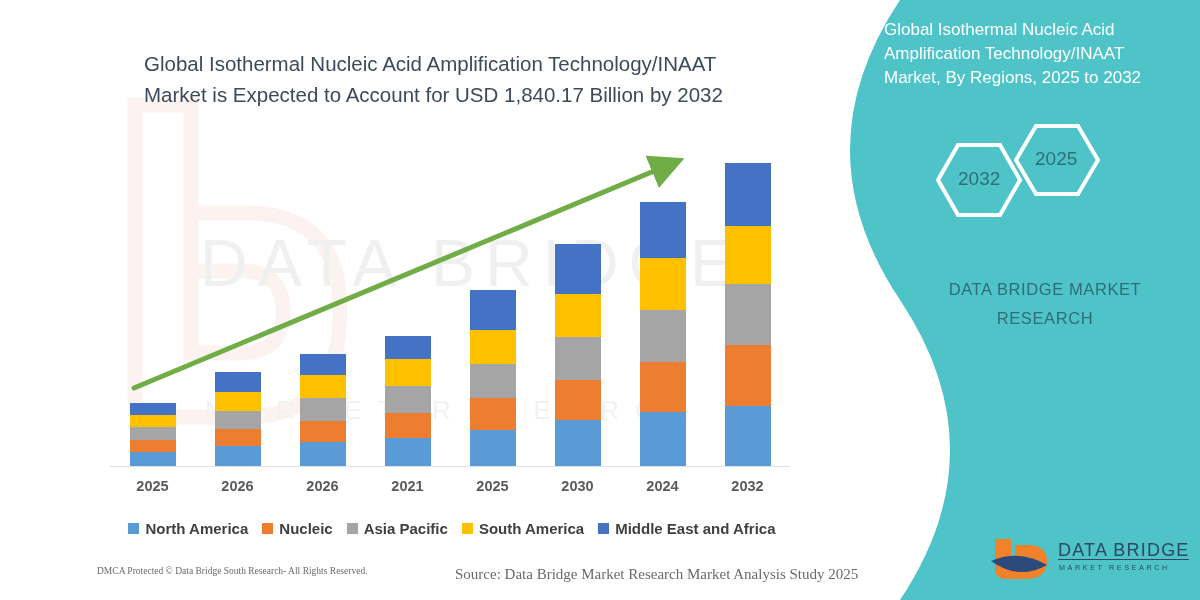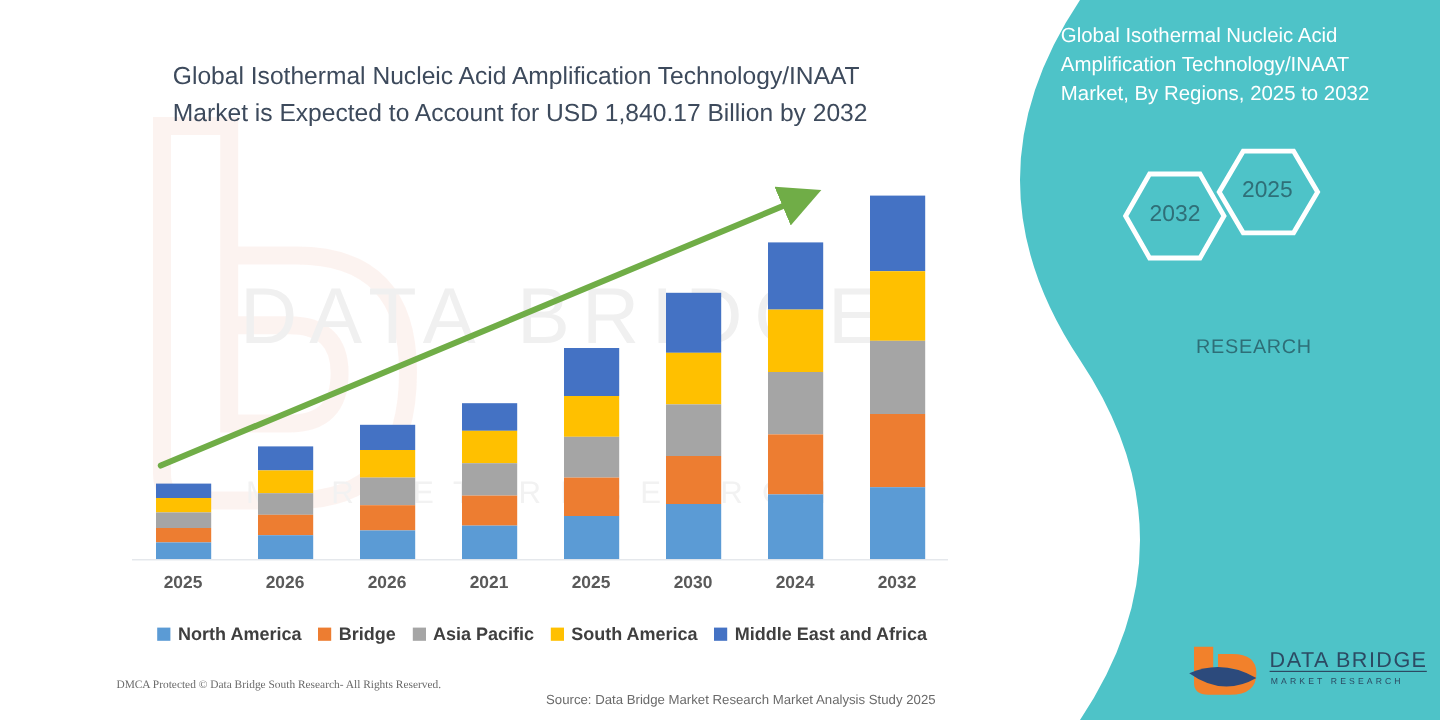--- a/index.html
+++ b/index.html
@@ -38,22 +38,22 @@
   .legend{position:absolute;left:112px;top:518px;width:680px;height:20px;
           display:flex;align-items:center;gap:14px;justify-content:center;}
   .lg-item{display:flex;align-items:center;gap:6px;}
   .lg-swatch{width:11px;height:11px;display:block;}
   .lg-label{font-size:15px;font-weight:700;color:#3f3f3f;white-space:nowrap;}
 
   
   .footer{position:absolute;left:0;top:566px;width:800px;height:24px;}
   .foot-l{position:absolute;left:97px;top:0;font-size:9.5px;color:#6a6a6a;
           font-family:"Liberation Serif",serif;white-space:nowrap;}
-  .foot-r{position:absolute;left:455px;top:12px;font-size:11px;color:#6a6a6a;
-          font-family:Liberation Sans, sans-serif;white-space:nowrap;}
+  .foot-r{position:absolute;left:455px;top:0;font-size:15px;color:#6a6a6a;
+          font-family:Liberation Serif, serif;white-space:nowrap;}
 
   
   .panel-title{position:absolute;left:884px;top:18px;width:300px;
                font-size:17px;line-height:1.42;color:#ffffff;font-weight:400;}
   .hexes{position:absolute;left:920px;top:118px;width:200px;height:120px;}
   .hex-num{position:absolute;font-size:19px;color:#2f6f78;font-weight:400;}
   .brand{position:absolute;left:900px;top:275px;width:290px;text-align:center;
          color:#2e6e77;font-size:16.5px;line-height:1.75;letter-spacing:.6px;}
   .logo{position:absolute;left:985px;top:535px;width:205px;height:52px;}
   .logo-main{position:absolute;left:1058px;top:540px;font-size:18px;
@@ -155,21 +155,21 @@
       <div class="xlab" style="left: 602.5px;">2032</div>
     </div>
 
   <div class="legend">
       <div class="lg-item">
         <span class="lg-swatch" style="background: rgb(91, 155, 213);"></span>
         <span class="lg-label">North America</span>
       </div>
       <div class="lg-item">
         <span class="lg-swatch" style="background: rgb(237, 125, 49);"></span>
-        <span class="lg-label">Bridge</span>
+        <span class="lg-label">Nucleic</span>
       </div>
       <div class="lg-item">
         <span class="lg-swatch" style="background: rgb(165, 165, 165);"></span>
         <span class="lg-label">Asia Pacific</span>
       </div>
       <div class="lg-item">
         <span class="lg-swatch" style="background: rgb(255, 192, 0);"></span>
         <span class="lg-label">South America</span>
       </div>
       <div class="lg-item">
@@ -194,20 +194,21 @@
   <div class="hexes">
     <svg viewBox="0 0 200 120" width="200" height="120" aria-hidden="true">
       <polygon points="18,62 38,27 80,27 100,62 80,97 38,97" fill="none" stroke="#ffffff" stroke-width="4"></polygon>
       <polygon points="96,42 116,8 158,8 178,42 158,76 116,76" fill="none" stroke="#ffffff" stroke-width="4"></polygon>
     </svg>
     <div class="hex-num" style="left:38px;top:50px;">2032</div>
     <div class="hex-num" style="left:115px;top:30px;">2025</div>
   </div>
 
   <div class="brand">
+    <div>DATA BRIDGE MARKET</div>
     <div>RESEARCH</div>
   </div>
 
   <svg class="logo" viewBox="0 0 205 52" aria-hidden="true">
     <path d="M10 4 L10 34 Q10 44 22 44 L40 44 Q62 44 62 26 Q62 10 42 10 L30 10 L30 22 L40 22 Q48 22 48 27 Q48 33 40 33 L26 33 L26 4 Z" fill="#F2812B"></path>
     <path d="M6 26 Q34 14 62 30 Q34 46 6 26 Z" fill="#2C4A7C"></path>
   </svg>
   <div class="logo-main">DATA BRIDGE</div>
   <div class="logo-rule"></div>
   <div class="logo-sub">MARKET RESEARCH</div>

